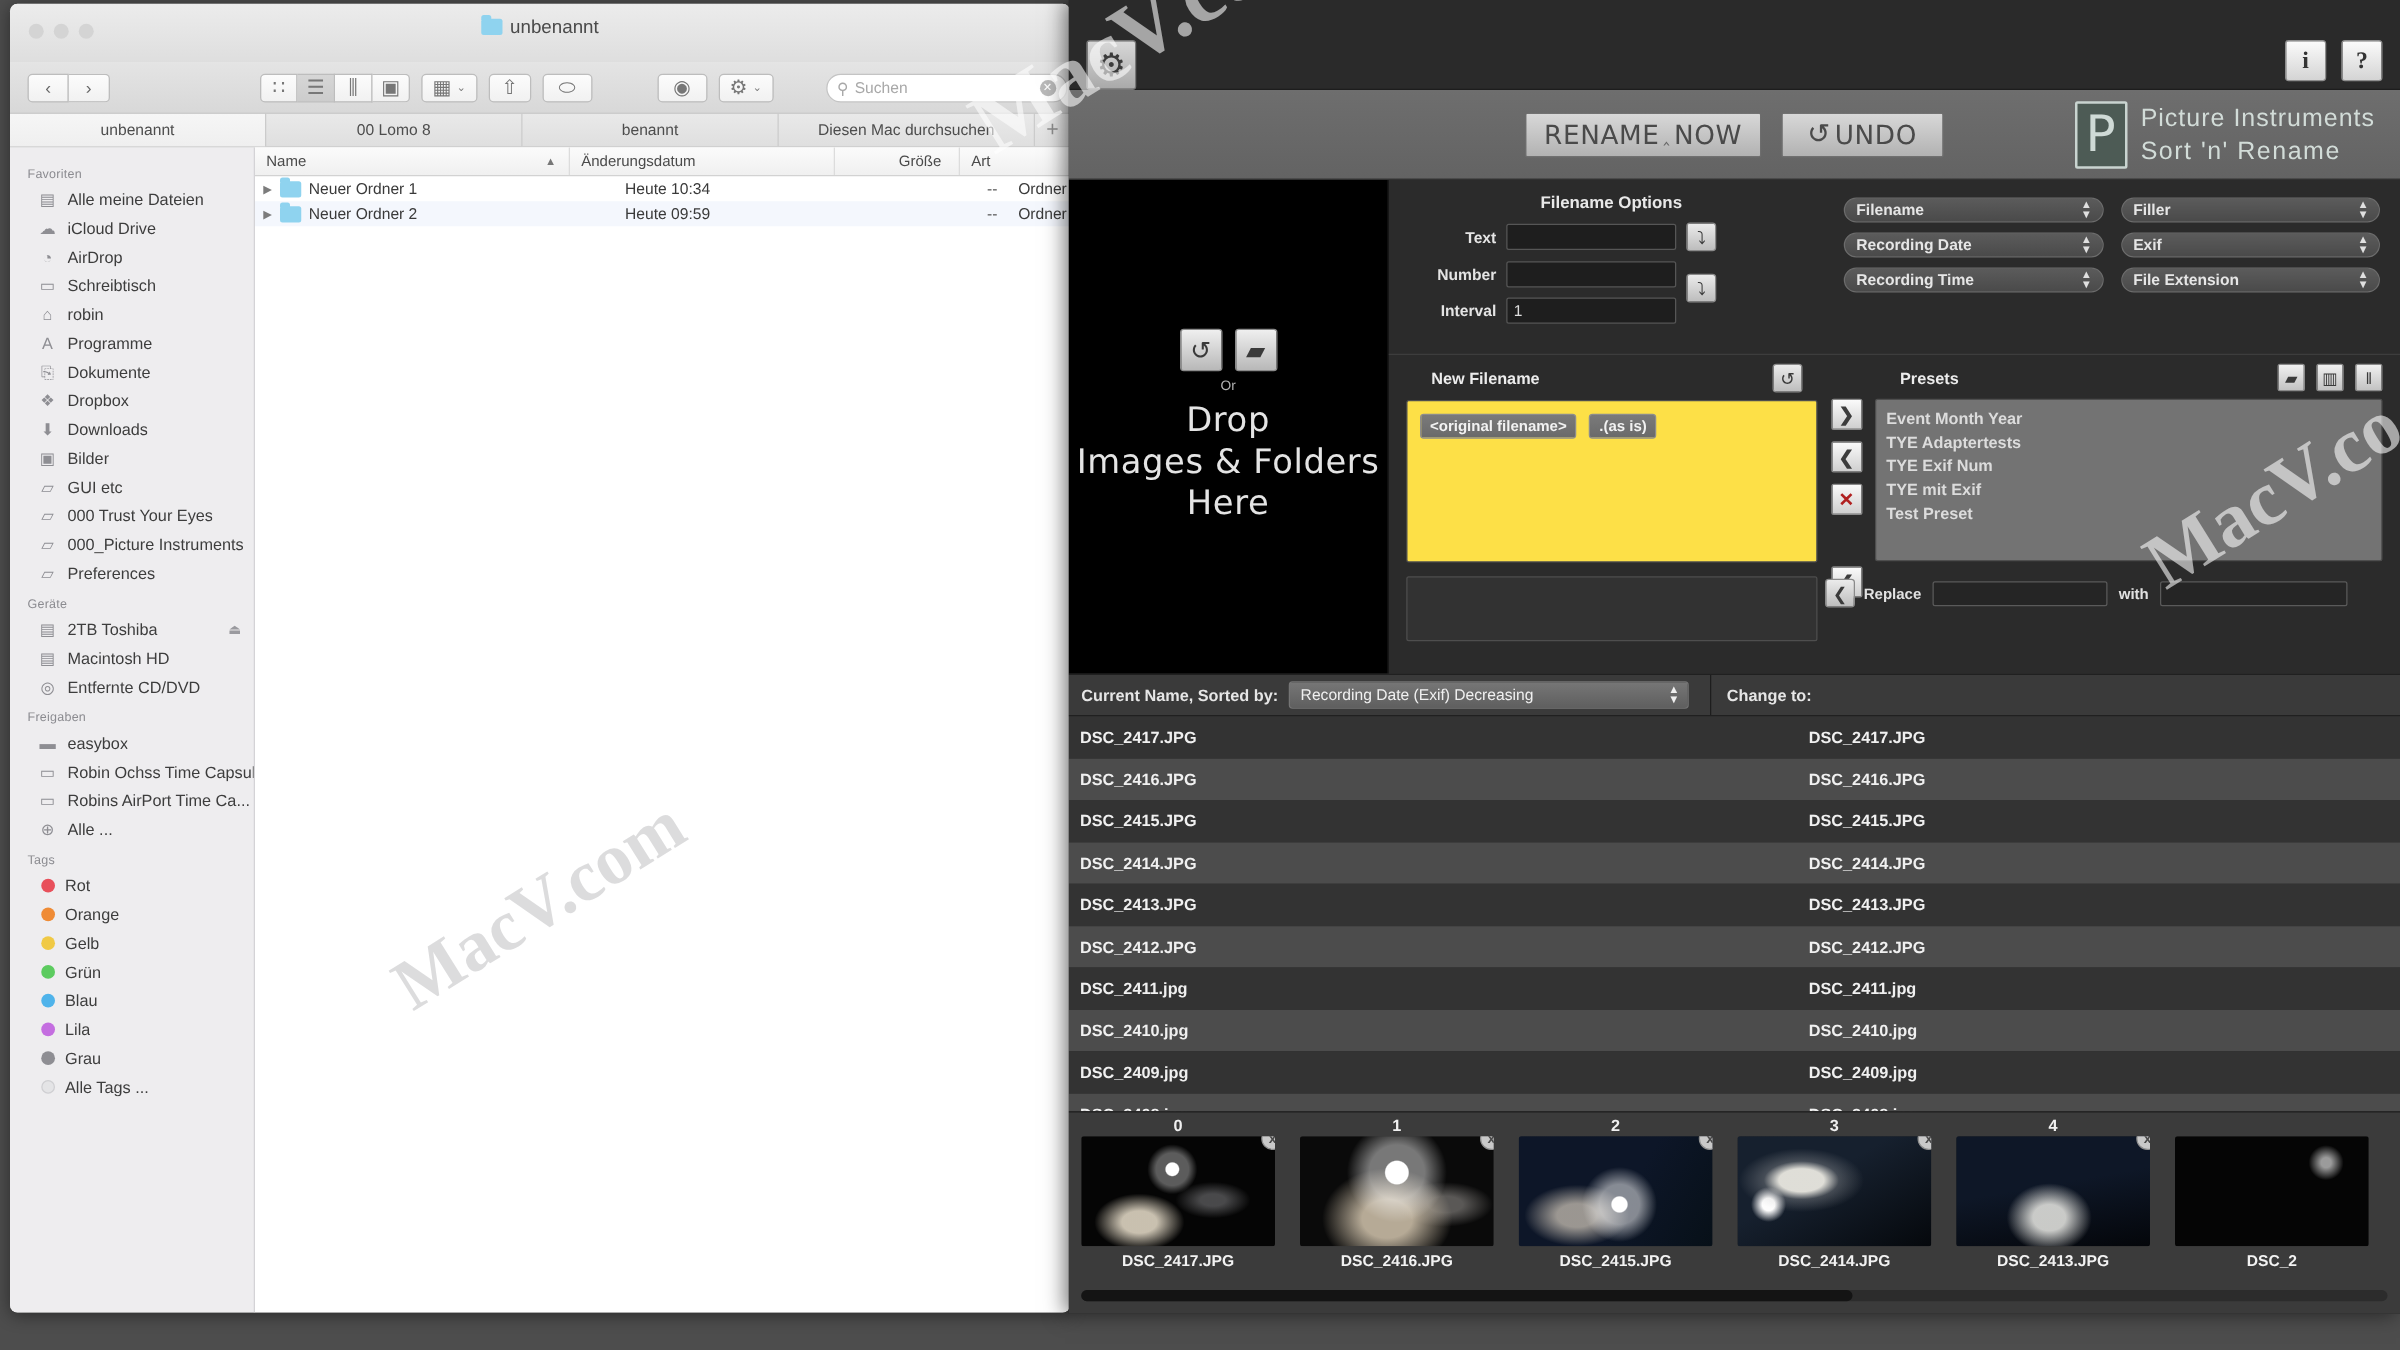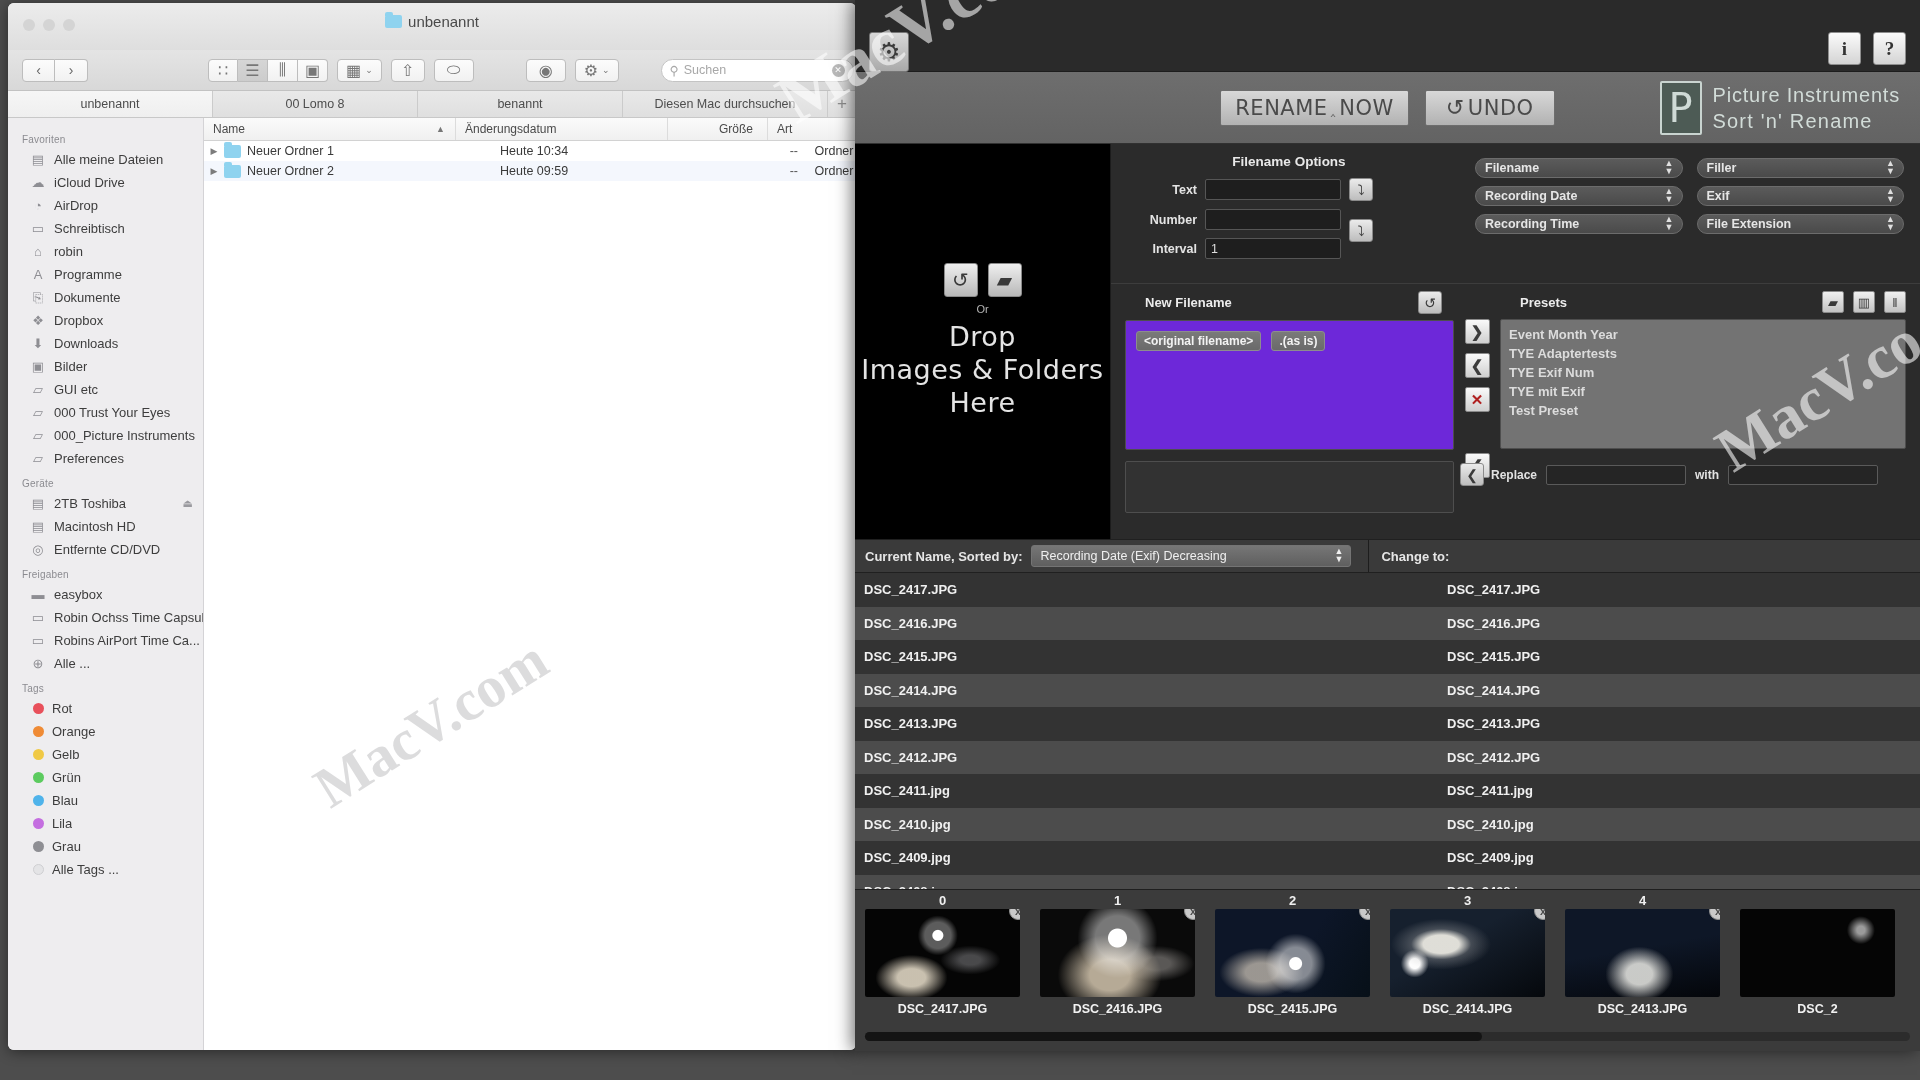--- a/index.html
+++ b/index.html
@@ -236,21 +236,21 @@
     position: relative;
   }
   .sel .arrows { position:absolute; right: 8px; font-size: 9px; line-height: .85; color:#e0e0e0; text-align:center; }
 
   .opts-bot { flex: 1 1 auto; display:flex; min-height: 0; padding: 7px 0 0 0; }
   .newfn { flex: 1 1 auto; min-width: 0; padding: 0 0 0 14px; display:flex; flex-direction:column; }
   .sec-head { display:flex; align-items:center; margin-bottom: 6px; }
   .sec-head .t { font-weight: bold; font-size: 13px; color:#ececec;margin-left:20px; }
   .sec-head .sp { flex:1; }
   .nf-box {
-    height: 130px; background: #6d28d9; border: 1px solid #4e4e4e; border-radius: 2px;
+    height: 130px; background: #fde047; border: 1px solid #4e4e4e; border-radius: 2px;
     padding: 10px; display:flex; gap: 10px; align-items: flex-start;
   }
   .token {
     background: linear-gradient(#7a7a7a,#6a6a6a); border:1px solid #8d8d8d; border-radius: 3px;
     padding: 2px 7px; font-size: 12px; font-weight: bold; color:#f2f2f2;
   }
   .nf-box2 {
     height: 52px; margin-top: 11px;
     background: #323232; border: 1px solid #4e4e4e; border-radius: 2px;
   }

